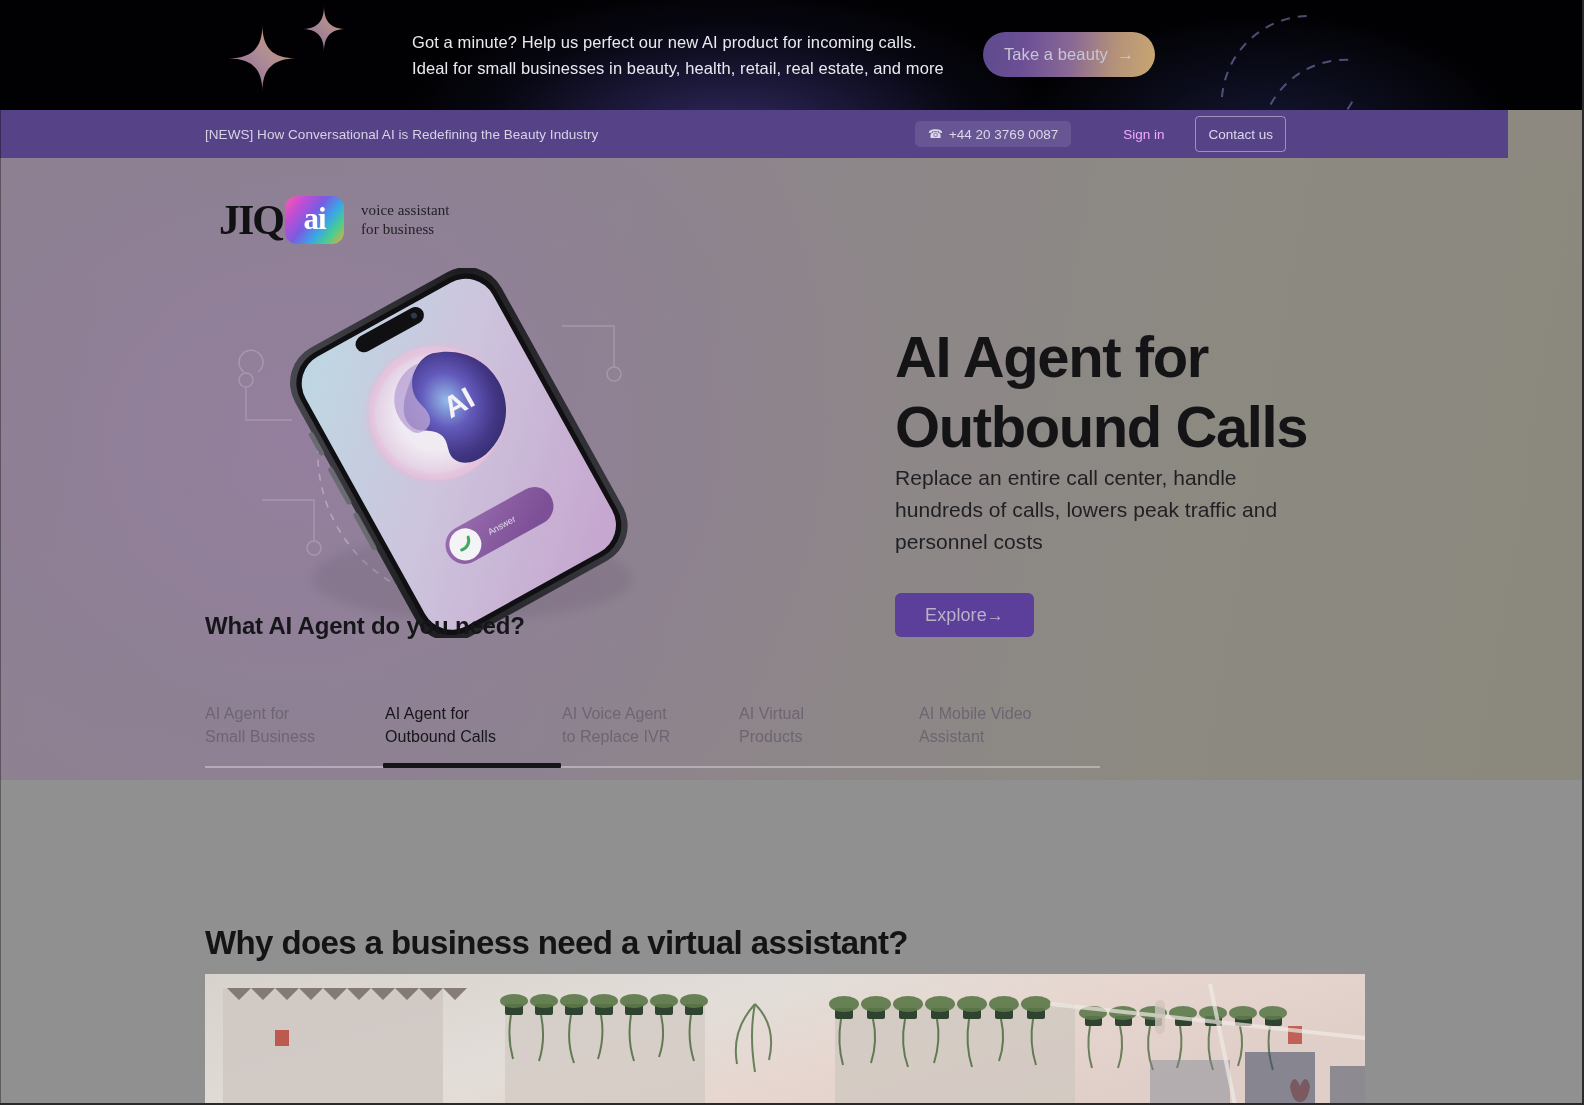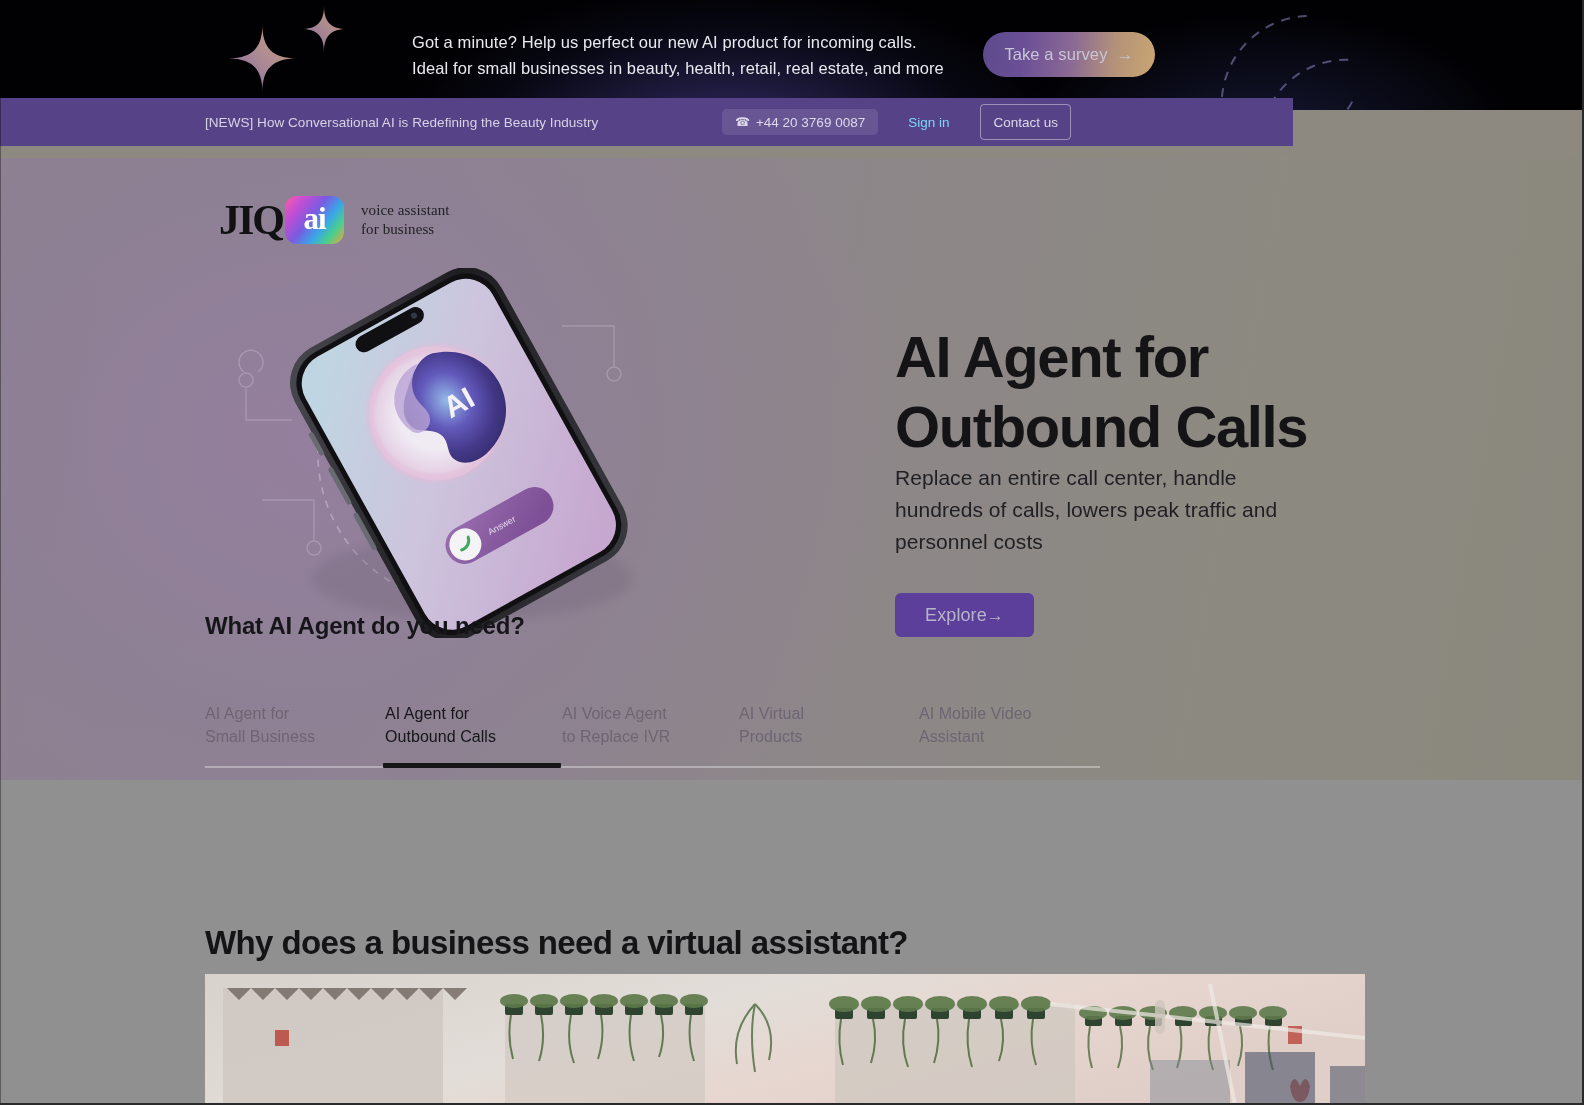--- a/index.html
+++ b/index.html
@@ -69,22 +69,22 @@
     display: flex;
     align-items: center;
     justify-content: center;
     gap: 9px;
   }
   .survey-btn .arw { font-size: 17px; line-height: 1; }
 
   
   .news-bar {
     position: absolute;
-    left: 0; top: 98px;
-    width: 1293px; height: 48px;
+    left: 0; top: 110px;
+    width: 1508px; height: 48px;
     background: #564387;
     display: flex;
     align-items: center;
   }
   .news-link {
     position: absolute;
     left: 205px;
     font-size: 13.5px;
     color: #d8d2e6;
     letter-spacing: .05px;
@@ -104,23 +104,23 @@
     padding: 0 13px;
     border-radius: 5px;
     background: rgba(255,255,255,0.10);
     font-size: 13.5px;
     color: #ddd8ea;
     cursor: pointer;
     white-space: nowrap;
   }
   .phone-glyph { font-size: 12px; transform: scaleX(-1); display:inline-block; }
   .signin-link {
-    margin-left: 30px;
+    margin-left: 52px;
     font-size: 13.5px;
-    color: #7dd3fc;
+    color: #f0abfc;
     cursor: pointer;
     white-space: nowrap;
   }
   .contact-btn {
     margin-left: 31px;
     height: 26px;
     padding: 17px 12px;
     display: flex; align-items: center;
     border: 1px solid rgba(255,255,255,0.42);
     border-radius: 4px;
@@ -341,21 +341,21 @@
         <path d="M38 124 A 74 74 0 0 0 150 96"></path>
       </g>
     </svg>
 
     <div class="promo-text">
       <span>Got a minute?</span><span> Help us perfect our new AI product for incoming calls.</span>
       <span class="l2">Ideal for small businesses in beauty, health, retail, real estate, and more</span>
     </div>
 
     <button class="survey-btn">
-      <span>Take a survey</span>
+      <span>Take a beauty</span>
       <span class="arw">→</span>
     </button>
   </div>
 
   <div class="news-bar">
     <a class="news-link">[NEWS] How Conversational AI is Redefining the Beauty Industry</a>
     <div class="util-right">
       <div class="phone-chip">
         <span class="phone-glyph">☎</span>
         <span>+44 20 3769 0087</span>

